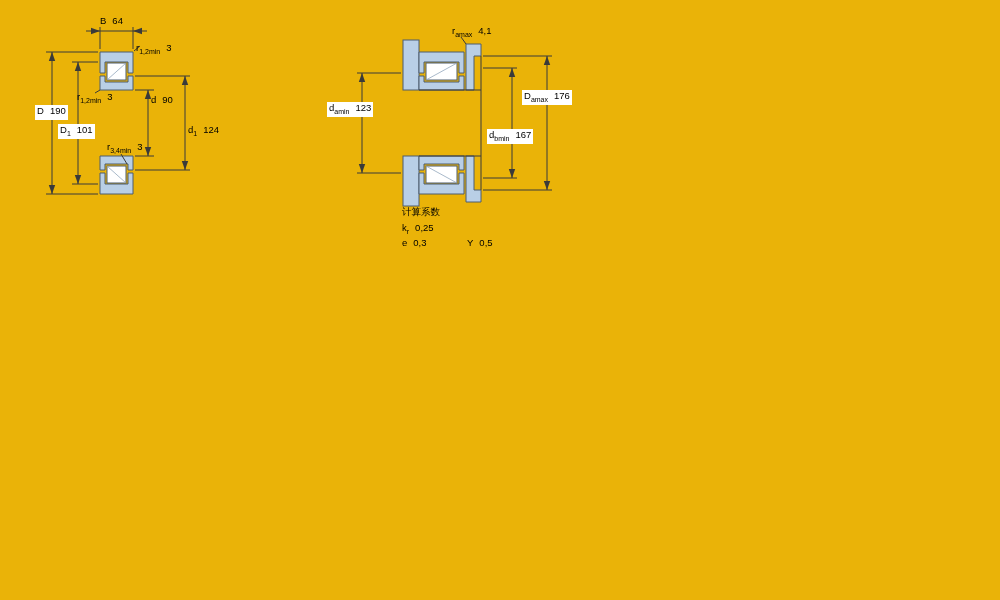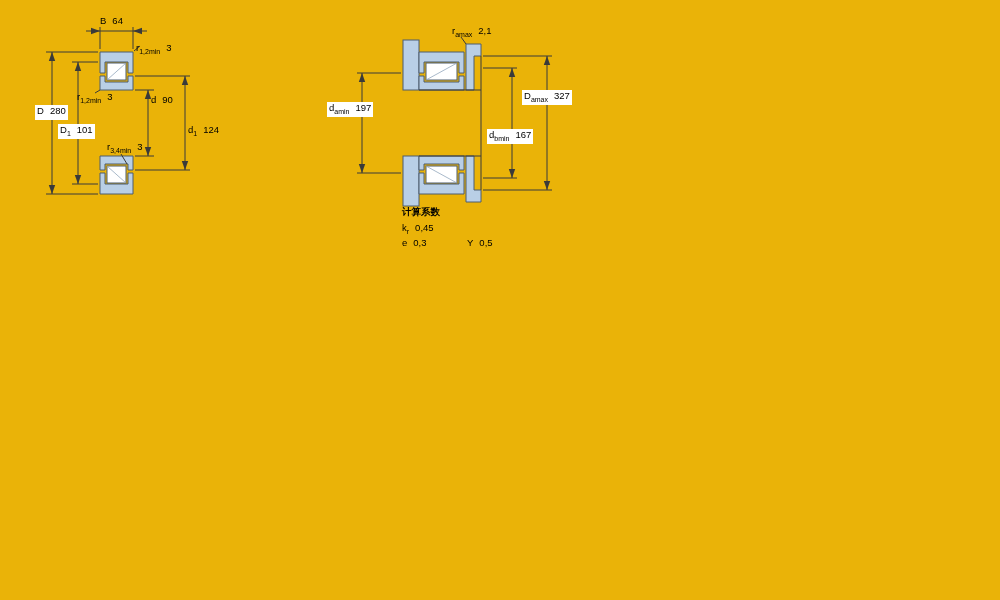--- a/index.html
+++ b/index.html
@@ -13,21 +13,21 @@
           font-family:"Liberation Sans", sans-serif;padding-left:25px;}
   svg{position:absolute;left:0;top:0;}
   .metal{fill:var(--metal-fill);stroke:var(--metal-outline);stroke-width:1;}
   .white{fill:#ffffff;stroke:var(--metal-outline);stroke-width:1;}
   .dim line, line.dim{stroke:var(--dim-color);stroke-width:1;fill:none;}
   .hatch{stroke:#93a7bd;stroke-width:0.8;}
   .lbl{position:absolute;font-size:9.5px;line-height:11px;color:#000;white-space:nowrap;}
   .lbl sub{font-size:7px;}
   .lbl .val{margin-left:6px;}
   .onl{background:#ffffff;padding:0 2px;}
-  .bold{font-weight:bold;}
+  .bold{font-weight:normal;}
 </style>
 </head>
 <body>
 
 <div class="canvas">
 
   <svg width="1000" height="600" viewBox="0 0 1000 600">
     <defs>
       <marker id="arr" viewBox="0 0 10 10" refX="9.5" refY="5" markerWidth="10" markerHeight="10" orient="auto-start-reverse">
         <path d="M0.5,1.8 L9.5,5 L0.5,8.2 Z" fill="#3a3a3a"></path>
@@ -125,51 +125,51 @@
   <div class="lbl" style="left:100px;top:15px">
     <span>B</span><sub></sub><span class="val">64</span>
   </div>
   <div class="lbl" style="left:136px;top:42px">
     <span>r</span><sub>1,2min</sub><span class="val">3</span>
   </div>
   <div class="lbl" style="left:77px;top:91px">
     <span>r</span><sub>1,2min</sub><span class="val">3</span>
   </div>
   <div class="lbl onl" style="left:35px;top:105px">
-    <span>D</span><sub></sub><span class="val">280</span>
+    <span>D</span><sub></sub><span class="val">190</span>
   </div>
   <div class="lbl" style="left:151px;top:94px">
     <span>d</span><sub></sub><span class="val">90</span>
   </div>
   <div class="lbl onl" style="left:58px;top:124px">
     <span>D</span><sub>1</sub><span class="val">101</span>
   </div>
   <div class="lbl" style="left:188px;top:124px">
     <span>d</span><sub>1</sub><span class="val">124</span>
   </div>
   <div class="lbl" style="left:107px;top:141px">
     <span>r</span><sub>3,4min</sub><span class="val">3</span>
   </div>
 
   <div class="lbl" style="left:452px;top:25px">
-    <span>r</span><sub>amax</sub><span class="val">2,1</span>
+    <span>r</span><sub>amax</sub><span class="val">4,1</span>
   </div>
   <div class="lbl onl" style="left:327px;top:102px">
-    <span>d</span><sub>amin</sub><span class="val">197</span>
+    <span>d</span><sub>amin</sub><span class="val">123</span>
   </div>
   <div class="lbl onl" style="left:522px;top:90px">
-    <span>D</span><sub>amax</sub><span class="val">327</span>
+    <span>D</span><sub>amax</sub><span class="val">176</span>
   </div>
   <div class="lbl onl" style="left:487px;top:129px">
     <span>d</span><sub>bmin</sub><span class="val">167</span>
   </div>
 
   <div class="lbl bold" style="left:402px;top:206px">计算系数</div>
   <div class="lbl" style="left:402px;top:222px">
-    <span>k</span><sub>r</sub><span class="val">0,45</span>
+    <span>k</span><sub>r</sub><span class="val">0,25</span>
   </div>
   <div class="lbl" style="left:402px;top:237px">
     <span>e</span><sub></sub><span class="val">0,3</span>
   </div>
   <div class="lbl" style="left:467px;top:237px">
     <span>Y</span><sub></sub><span class="val">0,5</span>
   </div>
 
 </div>
 

